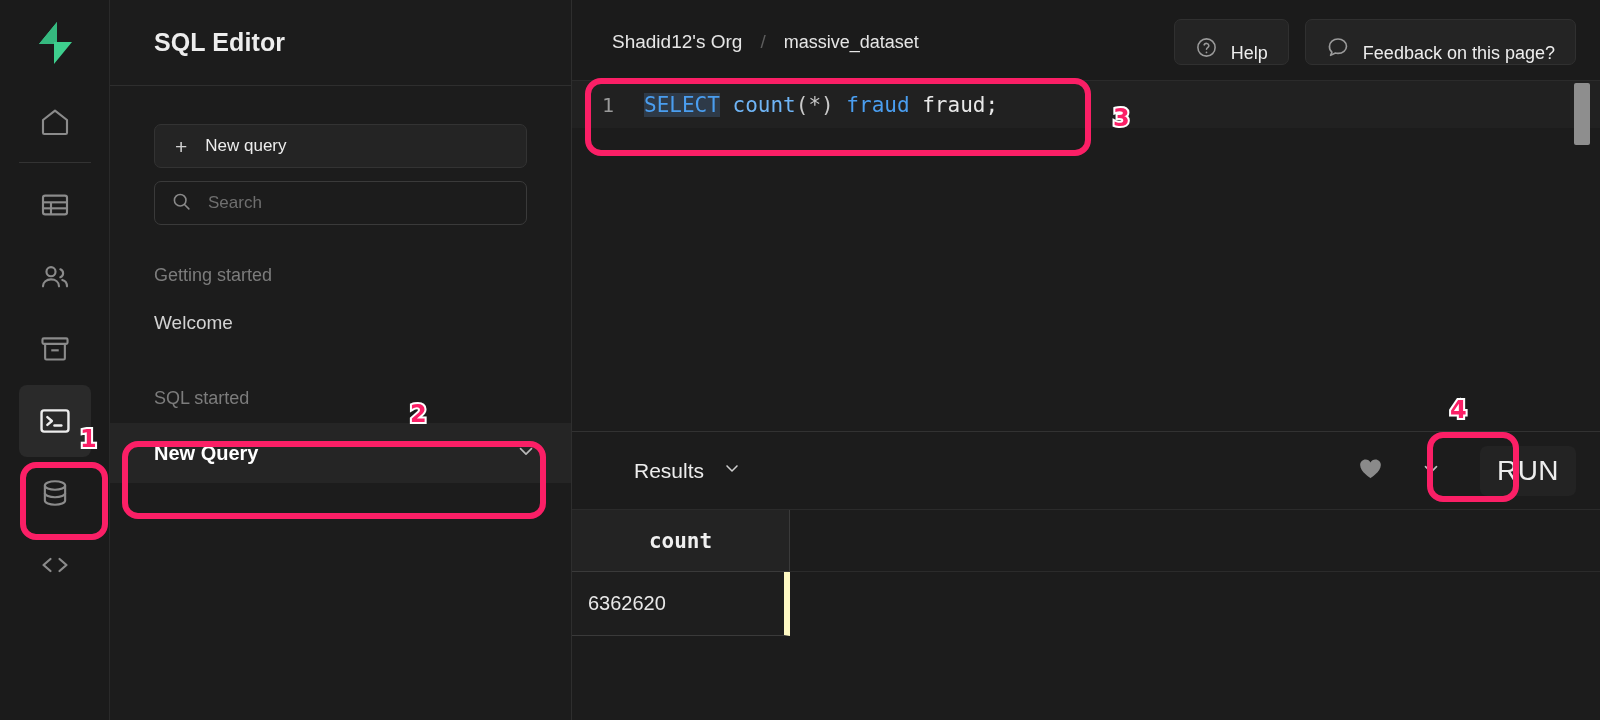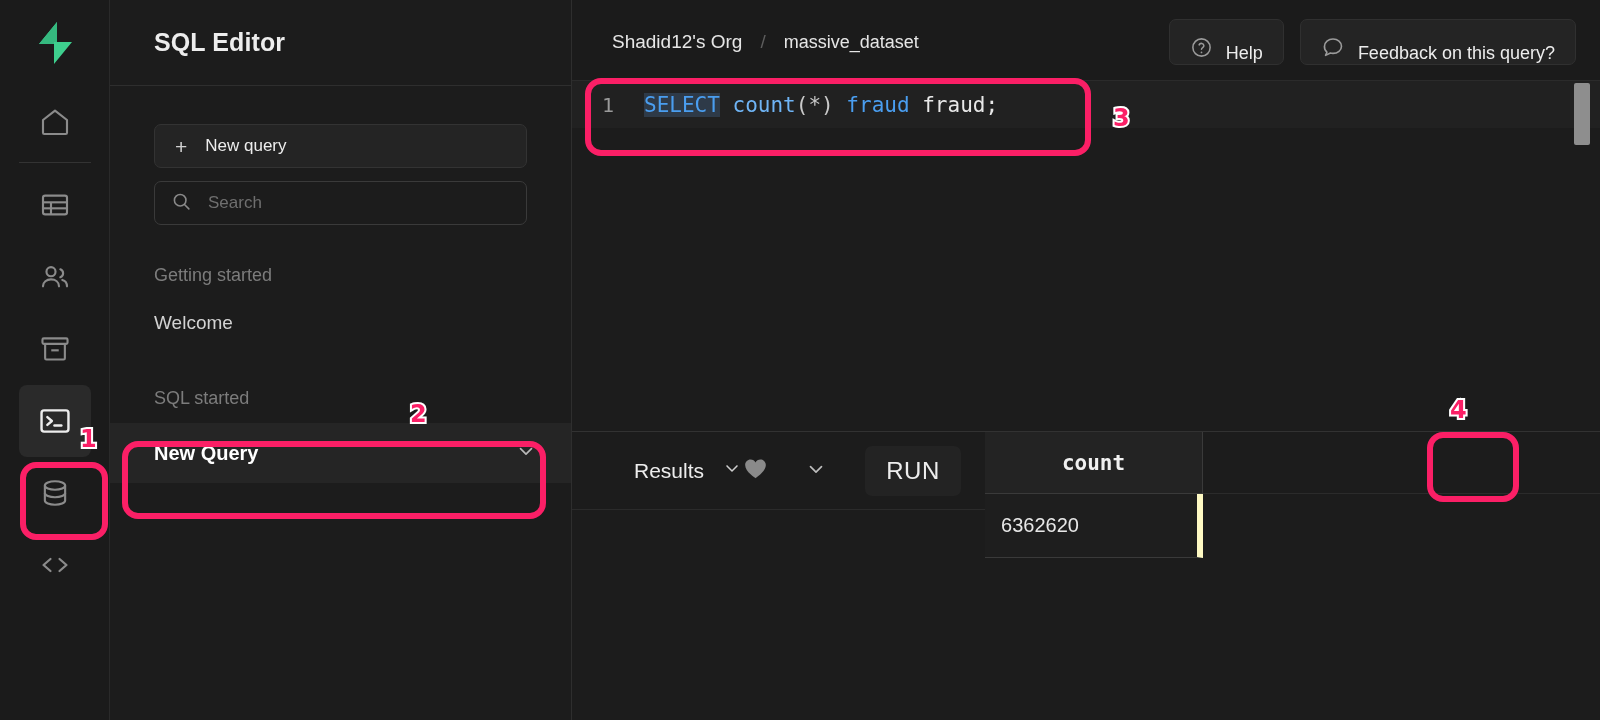--- a/index.html
+++ b/index.html
@@ -161,42 +161,42 @@
   .scrollbar-v {
     position: absolute; top: 2px; right: 10px;
     width: 16px; height: 62px;
     background: #8e8e8e; border-radius: 2px;
   }
 
   
   .results {
     flex: 0 0 289px;
     border-top: 1px solid #323232;
-    display: flex; flex-direction: row;
+    display: flex; flex-direction: column;
     background: #1c1c1c;
   }
   .results-bar {
     height: 78px; flex: 0 0 78px;
     display: flex; align-items: center;
     padding: 0 24px 0 62px;
     border-bottom: 1px solid #2b2b2b;
   }
   .results-label {
     font-size: 21px; color: #ededed;
     display: flex; align-items: center; gap: 18px;
   }
   .results-spacer { flex: 1 1 auto; }
   .heart { color: #8a8a8a; margin-right: 36px; }
   .chev-run { color: #bdbdbd; margin-right: 38px; }
   .run-btn {
     width: 96px; height: 50px;
     background: #232323;
     border-radius: 7px;
     display: flex; align-items: center; justify-content: center;
-    color: #ededed; font-size: 24px; letter-spacing: .5px;
+    color: #ededed; font-size: 28px; letter-spacing: .5px;
   }
   .table-area { flex: 1 1 auto; display: flex; flex-direction: column; }
   .th-row { display: flex; height: 62px; }
   .th {
     width: 218px; flex: 0 0 218px;
     background: #232323;
     border-right: 1px solid #3a3a3a;
     border-bottom: 1px solid #3a3a3a;
     display: flex; align-items: center; justify-content: center;
     font-family: "DejaVu Sans Mono", monospace;
@@ -375,21 +375,21 @@
         </span>
         <span>Help</span>
       </div>
 
       <div class="top-btn">
         <span>
           <svg width="24" height="24" viewBox="0 0 24 24" fill="none" stroke="#9b9b9b" stroke-width="1.6" stroke-linejoin="round">
             <path d="M20.5 11.2c0 4-3.8 7.2-8.5 7.2a10 10 0 0 1-2.6-.34 L4.6 20.4 l1.3-3.2 A6.9 6.9 0 0 1 3.5 11.2 C3.5 7.2 7.3 4 12 4 s8.5 3.2 8.5 7.2 Z"></path>
           </svg>
         </span>
-        <span>Feedback on this query?</span>
+        <span>Feedback on this page?</span>
       </div>
     </div>
 
     <div class="editor-wrap">
       <div class="code-line">
         <span class="gutter">1</span>
         <span class="code-text"><span class="kw-sel">SELECT</span><span> </span><span class="fn">count</span><span class="punc">(</span><span class="punc">*</span><span class="punc">) </span><span class="kw">fraud</span><span> fraud;</span></span>
       </div>
       <div class="scrollbar-v"></div>
     </div>

